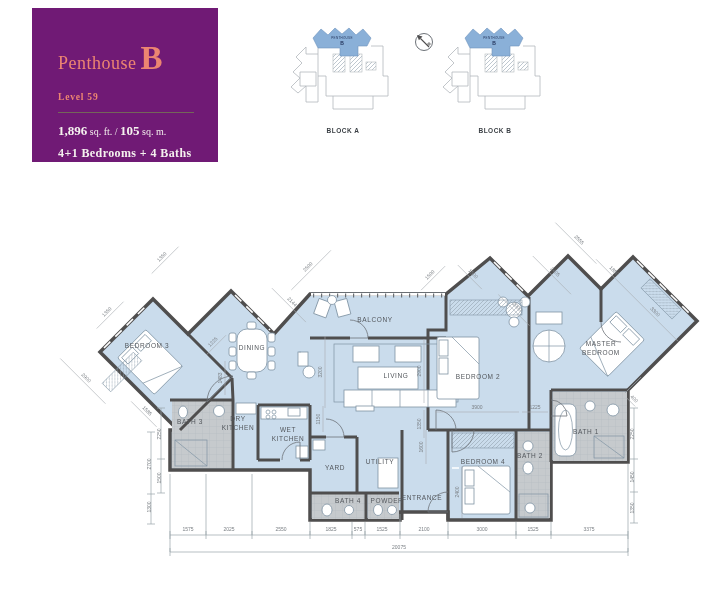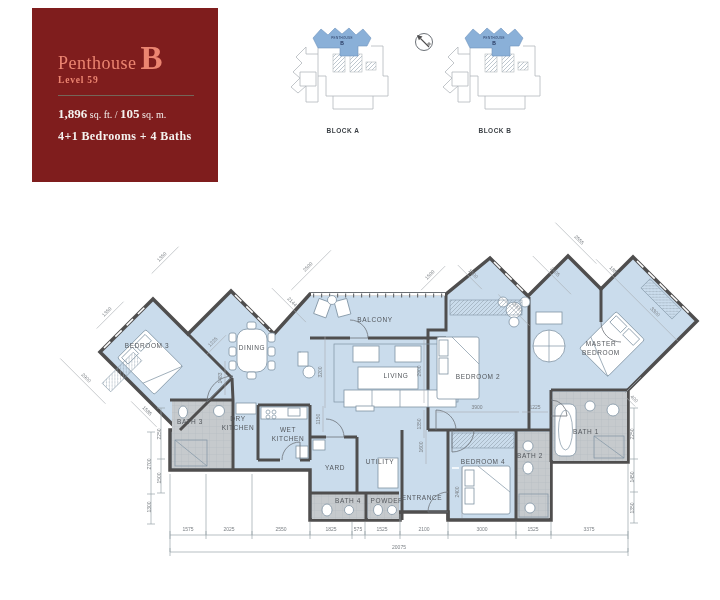--- a/index.html
+++ b/index.html
@@ -2,28 +2,28 @@
 <html><head>
 <meta charset="utf-8">
 <style>
   html,body{margin:0;padding:0;}
   body{
     width:720px;height:600px;position:relative;background:#ffffff;
     font-family:"Liberation Sans",sans-serif;overflow:hidden;
   }
   
   .infobox{
-    position:absolute;left:32px;top:8px;width:186px;height:174px;
-    background:#7f1d1d;color:#f4f1ee;font-family:"Liberation Serif",serif;
+    position:absolute;left:32px;top:8px;width:186px;height:154px;
+    background:#701a75;color:#f4f1ee;font-family:"Liberation Serif",serif;
     box-sizing:border-box;padding:34px 18px 0 26px;
   }
   .ib-title{color:#ec8571;line-height:1;}
   .ib-name{font-size:18px;letter-spacing:.5px;}
   .ib-unit{font-size:33px;font-weight:bold;margin-left:4px;}
-  .ib-level{color:#ec8571;font-size:9.5px;font-weight:bold;letter-spacing:.8px;margin-top:0;}
+  .ib-level{color:#ec8571;font-size:9.5px;font-weight:bold;letter-spacing:.8px;margin-top:17px;}
   .ib-rule{border:none;border-top:1px solid #746659;margin:10px 0 10px 0;width:136px;margin-left:0;}
   .ib-area{font-size:10px;color:#f4f1ee;white-space:nowrap;}
   .ib-area .num{font-size:13px;font-weight:bold;}
   .ib-config{font-size:12px;font-weight:bold;letter-spacing:.4px;margin-top:6px;line-height:1.45;}
   
   text{font-family:"Liberation Sans",sans-serif;}
   .room-label{font-size:6.5px;letter-spacing:.6px;fill:#53575c;text-anchor:middle;}
   .dim-label{font-size:5px;fill:#7c8186;text-anchor:middle;}
   .dim-line{stroke:#a8adb2;stroke-width:.6;}
   .blk-label{font-size:6.5px;font-weight:bold;fill:#3a3f44;text-anchor:middle;letter-spacing:.5px;}

